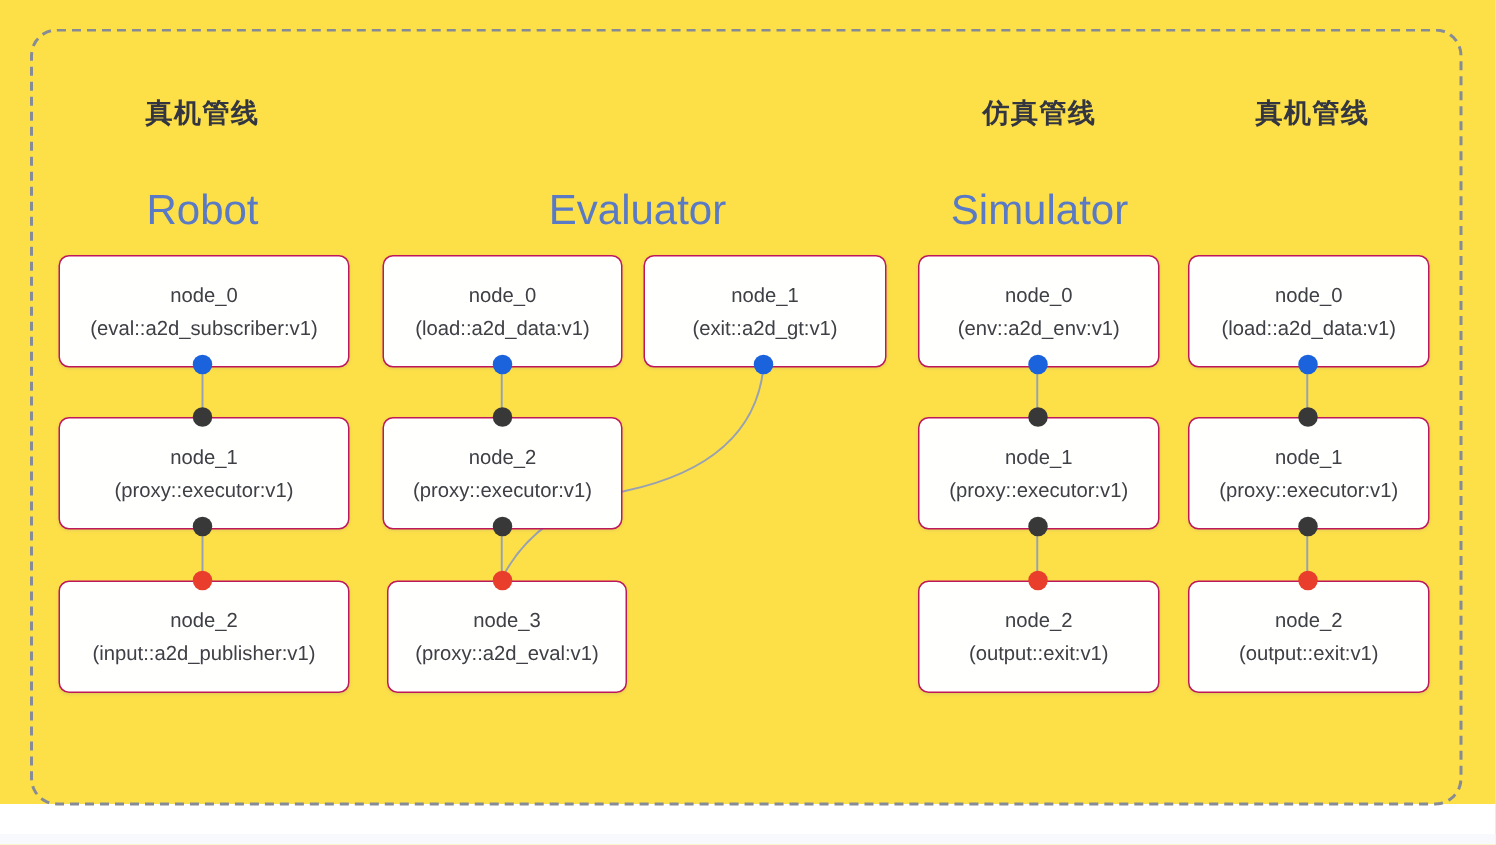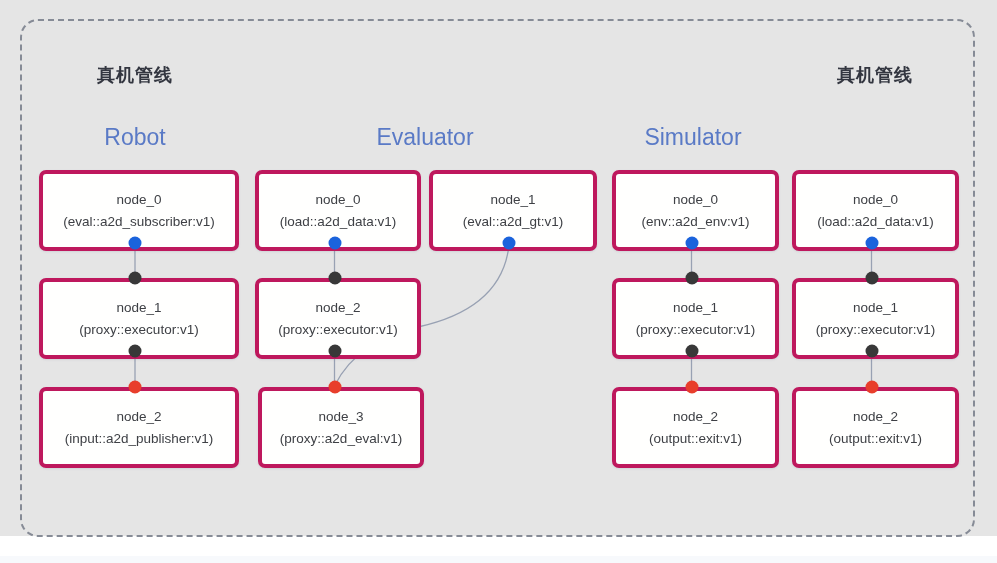--- a/index.html
+++ b/index.html
@@ -4,38 +4,38 @@
 <style>
   html,body{margin:0;padding:0;}
   body{
     width:997px;height:563px;
     font-family:"Liberation Sans","DejaVu Sans",sans-serif;
     background:#ffffff;
     position:relative;overflow:hidden;
   }
   .canvas{
     position:absolute;left:0;top:0;width:997px;height:536px;
-    background:#e5e5e5;
+    background:#fde047;
   }
   .frame{
     position:absolute;left:20px;top:19px;width:951px;height:514px;
     border:2px dashed #868b96;border-radius:18px;
   }
   .title-zh{
     position:absolute;width:220px;text-align:center;
     font-size:18px;font-weight:700;color:#333640;letter-spacing:1px;
   }
   .title-en{
     position:absolute;width:220px;text-align:center;
-    font-size:23px;color:#5a7ac6;
+    font-size:28px;color:#5a7ac6;
   }
   .connectors{position:absolute;left:0;top:0;z-index:1;}
   .node{
     position:absolute;z-index:2;height:73px;
-    background:#fffffe;border:4px solid #be185d;border-radius:7px;
+    background:#fffffe;border:1px solid #be185d;border-radius:7px;
     box-shadow:0 1px 2px rgba(110,120,150,.15);
     display:flex;flex-direction:column;align-items:center;justify-content:center;
     color:#3e4045;font-size:13.5px;line-height:22px;text-align:center;
   }
   .dot{
     position:absolute;z-index:3;width:13px;height:13px;border-radius:50%;
     transform:translate(-50%,-50%);
   }
   .dot.blue{background:#1b63dc;}
   .dot.dark{background:#383838;}
@@ -80,36 +80,37 @@
   <div class="dot red" style="left:135px;top:387px"></div>
 
   <div class="title-en" style="left:315px;top:124px">Evaluator</div>
 
   <div class="node" style="left:255px;top:170px;width:158px">
     <div>node_0</div>
     <div>(load::a2d_data:v1)</div>
   </div>
   <div class="node" style="left:429px;top:170px;width:160px">
     <div>node_1</div>
-    <div>(eval::a2d_gt:v1)</div>
+    <div>(exit::a2d_gt:v1)</div>
   </div>
   <div class="node" style="left:255px;top:278px;width:158px">
     <div>node_2</div>
     <div>(proxy::executor:v1)</div>
   </div>
   <div class="node" style="left:258px;top:387px;width:158px">
     <div>node_3</div>
     <div>(proxy::a2d_eval:v1)</div>
   </div>
   <div class="dot blue" style="left:334.5px;top:243px"></div>
   <div class="dot blue" style="left:509px;top:243px"></div>
   <div class="dot dark" style="left:334.5px;top:278px"></div>
   <div class="dot dark" style="left:334.5px;top:351px"></div>
   <div class="dot red" style="left:334.5px;top:387px"></div>
 
+  <div class="title-zh" style="left:583px;top:63px">仿真管线</div>
   <div class="title-en" style="left:583px;top:124px">Simulator</div>
 
   <div class="node" style="left:612px;top:170px;width:159px">
     <div>node_0</div>
     <div>(env::a2d_env:v1)</div>
   </div>
   <div class="node" style="left:612px;top:278px;width:159px">
     <div>node_1</div>
     <div>(proxy::executor:v1)</div>
   </div>

